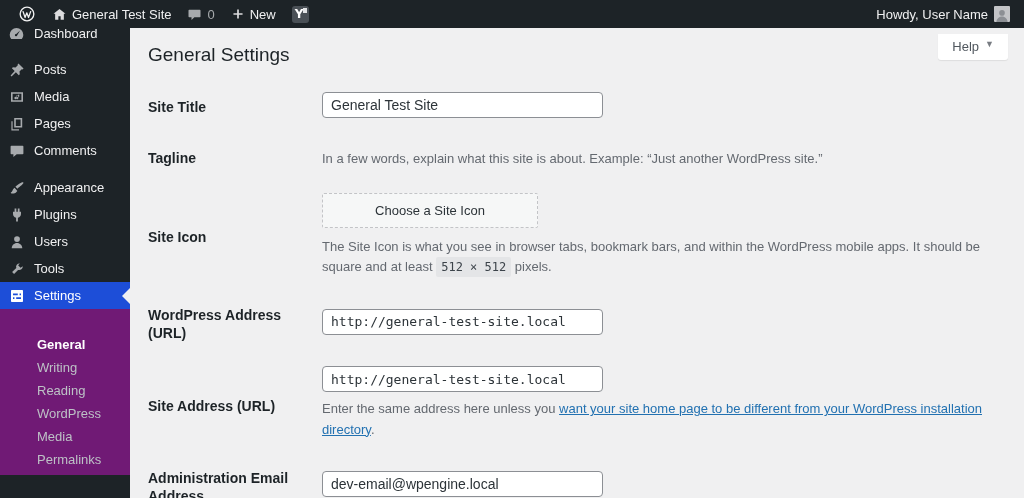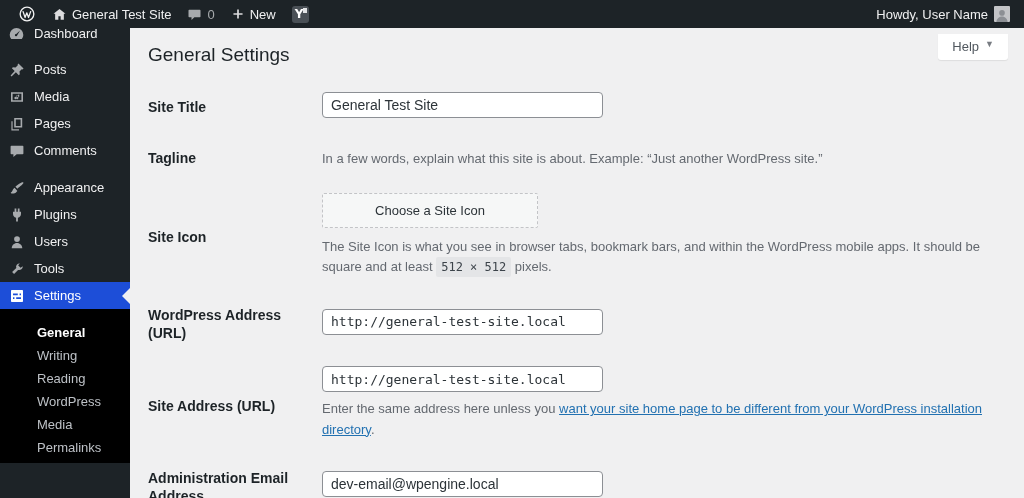--- a/index.html
+++ b/index.html
@@ -42,21 +42,21 @@
   .menu-item.sep-before { margin-top:9px; }
   .menu-item.sep-before2 { margin-top:10px; }
   .menu-item.active {
     background:#1d4ed8; color:#fff; position:relative;
   }
   .menu-item.active .mi-icon { color:#fff; }
   .menu-item.active::after {
     content:""; position:absolute; right:0; top:50%; margin-top:-8px;
     border:8px solid transparent; border-right-color:#f0f0f1;
   }
-  .submenu { background:#000000; padding:12px 0 4px; }
+  .submenu { background:#701a75; padding:24px 0 4px; }
   .submenu-item {
     height:23px; line-height:23px; padding-left:37px; color:#bdc1c6;
     cursor:pointer; font-size:13px;
   }
   .submenu-item.current { color:#fff; font-weight:bold; }
 
   
   .content {
     position:absolute; left:130px; top:28px; right:0; bottom:0;
     background:#f0f0f1; padding:0 20px 0 18px; overflow:hidden;

